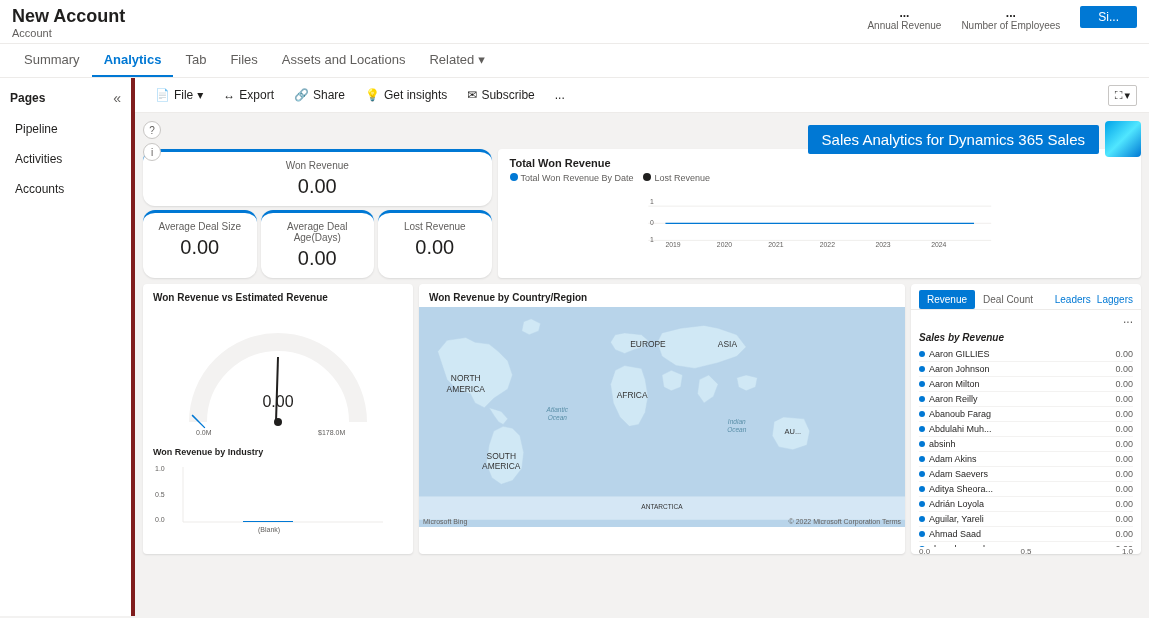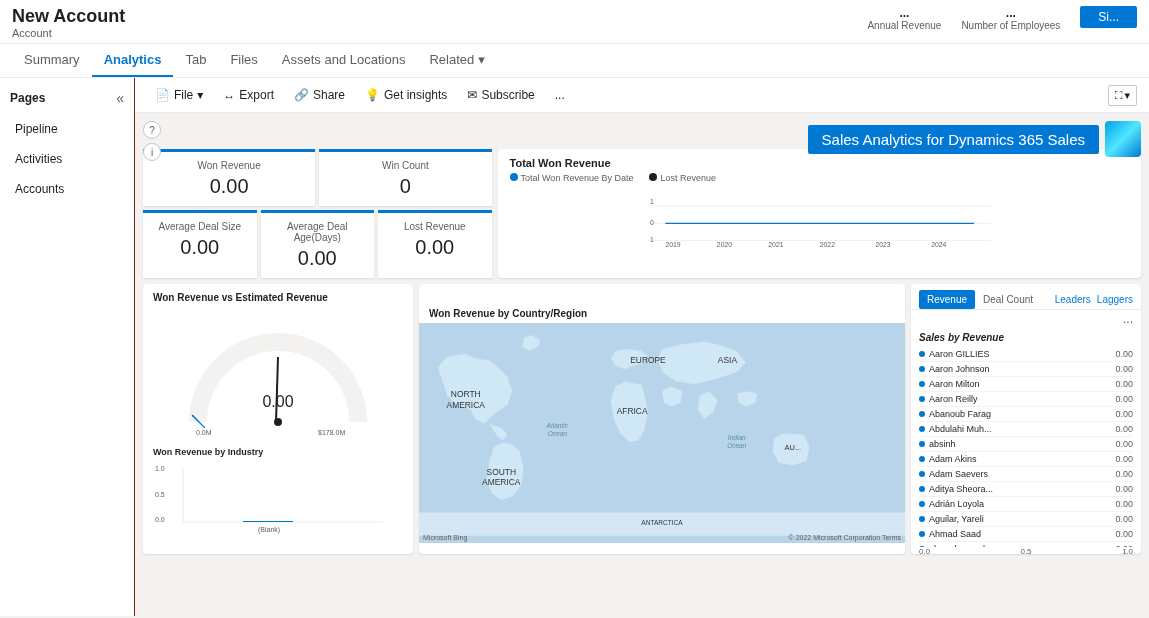--- a/index.html
+++ b/index.html
@@ -17,21 +17,21 @@
 
     
     .nav-tabs { background: #fff; border-bottom: 1px solid #edebe9; display: flex; padding: 0 12px; }
     .nav-tab { padding: 8px 12px; font-size: 13px; cursor: pointer; color: #605e5c; border-bottom: 2px solid transparent; }
     .nav-tab.active { color: #0078d4; border-bottom: 2px solid #0078d4; font-weight: 600; }
 
     
     .main-container { display: flex; height: calc(618px - 80px); }
 
     
-    .sidebar { width: 135px; background: #fff; border-right: 1px solid #7f1d1d; padding: 8px 0; flex-shrink: 0; }
+    .sidebar { width: 135px; background: #fff; border-right: 4px solid #7f1d1d; padding: 8px 0; flex-shrink: 0; }
     .sidebar-header { display: flex; justify-content: space-between; align-items: center; padding: 4px 10px 8px; }
     .sidebar-header-label { font-size: 12px; font-weight: 600; color: #201f1e; }
     .sidebar-collapse { color: #605e5c; cursor: pointer; font-size: 14px; }
     .sidebar-item { padding: 8px 12px; cursor: pointer; font-size: 12px; color: #201f1e; border-left: 3px solid transparent; }
     .sidebar-item.active { background: #faf9f8; border-left: 3px solid #f7630c; color: #201f1e; font-weight: 600; }
 
     
     .content-area { flex: 1; background: #f3f2f1; overflow: hidden; display: flex; flex-direction: column; }
 
     
@@ -45,44 +45,44 @@
     .dashboard { flex: 1; padding: 8px; overflow: hidden; background: #f3f2f1; position: relative; }
 
     
     .info-icons { position: absolute; top: 8px; left: 8px; display: flex; flex-direction: column; gap: 4px; }
     .info-icon { width: 18px; height: 18px; border-radius: 50%; background: #fff; border: 1px solid #c8c6c4; display: flex; align-items: center; justify-content: center; font-size: 10px; color: #605e5c; cursor: pointer; }
 
     
     .branding { position: absolute; top: 8px; right: 8px; display: flex; align-items: center; gap: 6px; }
     .branding-text { background: #0078d4; color: #fff; padding: 6px 14px; font-size: 15px; font-weight: 500; border-radius: 2px; }
     .branding-icon { width: 32px; height: 32px; background: linear-gradient(135deg, #0078d4, #50e6ff); border-radius: 4px; }
-    .kpi-card { background: #fff; border-radius: 0; padding: 8px 12px; min-width: 100px; flex: 1; box-shadow: 0 1px 2px rgba(0,0,0,0.1); border-top: 3px solid #0078d4; }
+    .kpi-card { background: #fff; border-radius: 12px; padding: 8px 12px; min-width: 100px; flex: 1; box-shadow: 0 1px 2px rgba(0,0,0,0.1); border-top: 3px solid #0078d4; }
     .kpi-card-label { font-size: 10px; color: #605e5c; text-align: center; margin-bottom: 4px; }
     .kpi-card-value { font-size: 20px; font-weight: 300; text-align: center; color: #201f1e; }
 
     
     .won-revenue-chart { background: #fff; border-radius: 4px; padding: 8px 12px; flex: 2; box-shadow: 0 1px 2px rgba(0,0,0,0.1); }
     .won-revenue-chart-title { font-size: 11px; color: #201f1e; font-weight: 600; margin-bottom: 4px; }
-    .chart-legend { display: flex; gap: 16px; font-size: 9px; color: #605e5c; margin-bottom: 6px; }
+    .chart-legend { display: flex; gap: 10px; font-size: 9px; color: #605e5c; margin-bottom: 6px; }
     .legend-dot { width: 8px; height: 8px; border-radius: 50%; display: inline-block; margin-right: 3px; }
 
     .kpi-and-chart { display: flex; gap: 6px; margin-bottom: 6px; }
     .kpi-cards-col { display: flex; flex-direction: column; gap: 4px; }
     .kpi-pair { display: flex; gap: 4px; }
 
     
     .bottom-row { display: flex; gap: 6px; height: 270px; }
 
     
     .chart-card { background: #fff; border-radius: 4px; padding: 8px 10px; box-shadow: 0 1px 2px rgba(0,0,0,0.1); overflow: hidden; }
     .chart-card-title { font-size: 10px; font-weight: 600; color: #201f1e; margin-bottom: 4px; }
 
     
     .map-card { background: #fff; border-radius: 4px; padding: 0; box-shadow: 0 1px 2px rgba(0,0,0,0.1); overflow: hidden; position: relative; }
-    .map-title { font-size: 10px; font-weight: 600; color: #201f1e; padding: 24px 10px 4px; }
+    .map-title { font-size: 10px; font-weight: 600; color: #201f1e; padding: 8px 10px 4px; }
     .map-bg { width: 100%; height: 220px; background: #b8d4ea; position: relative; overflow: hidden; }
     .map-attribution { position: absolute; bottom: 2px; right: 4px; font-size: 7px; color: #605e5c; }
     .map-bing { position: absolute; bottom: 2px; left: 4px; font-size: 7px; color: #605e5c; }
 
     
     .sales-card { background: #fff; border-radius: 4px; box-shadow: 0 1px 2px rgba(0,0,0,0.1); overflow: hidden; flex-shrink: 0; }
     .sales-tabs { display: flex; gap: 0; padding: 6px 8px 0; border-bottom: 1px solid #edebe9; align-items: center; }
     .sales-tab { padding: 4px 8px; font-size: 10px; cursor: pointer; color: #605e5c; }
     .sales-tab.active { background: #0078d4; color: #fff; border-radius: 2px; }
     .sales-tab-right { margin-left: auto; display: flex; gap: 6px; }
@@ -196,24 +196,20 @@
         <div class="branding-icon" style="width:36px;height:36px;background:linear-gradient(135deg,#00a2e8,#50e6ff,#0078d4);border-radius:4px;"></div>
       </div>
 
       <div class="kpi-and-chart" style="margin-top:28px;">
         <div class="kpi-cards-col">
           <div class="kpi-pair">
             <div class="kpi-card">
               <div class="kpi-card-label">Won Revenue</div>
               <div class="kpi-card-value">0.00</div>
             </div>
-            <div class="kpi-card" style="border-top-color:#0078d4;">
-              <div class="kpi-card-label">Win Count</div>
-              <div class="kpi-card-value">0</div>
-            </div>
           </div>
           <div class="kpi-pair">
             <div class="kpi-card">
               <div class="kpi-card-label">Average Deal Size</div>
               <div class="kpi-card-value">0.00</div>
             </div>
             <div class="kpi-card">
               <div class="kpi-card-label">Average Deal Age(Days)</div>
               <div class="kpi-card-value">0.00</div>
             </div>

